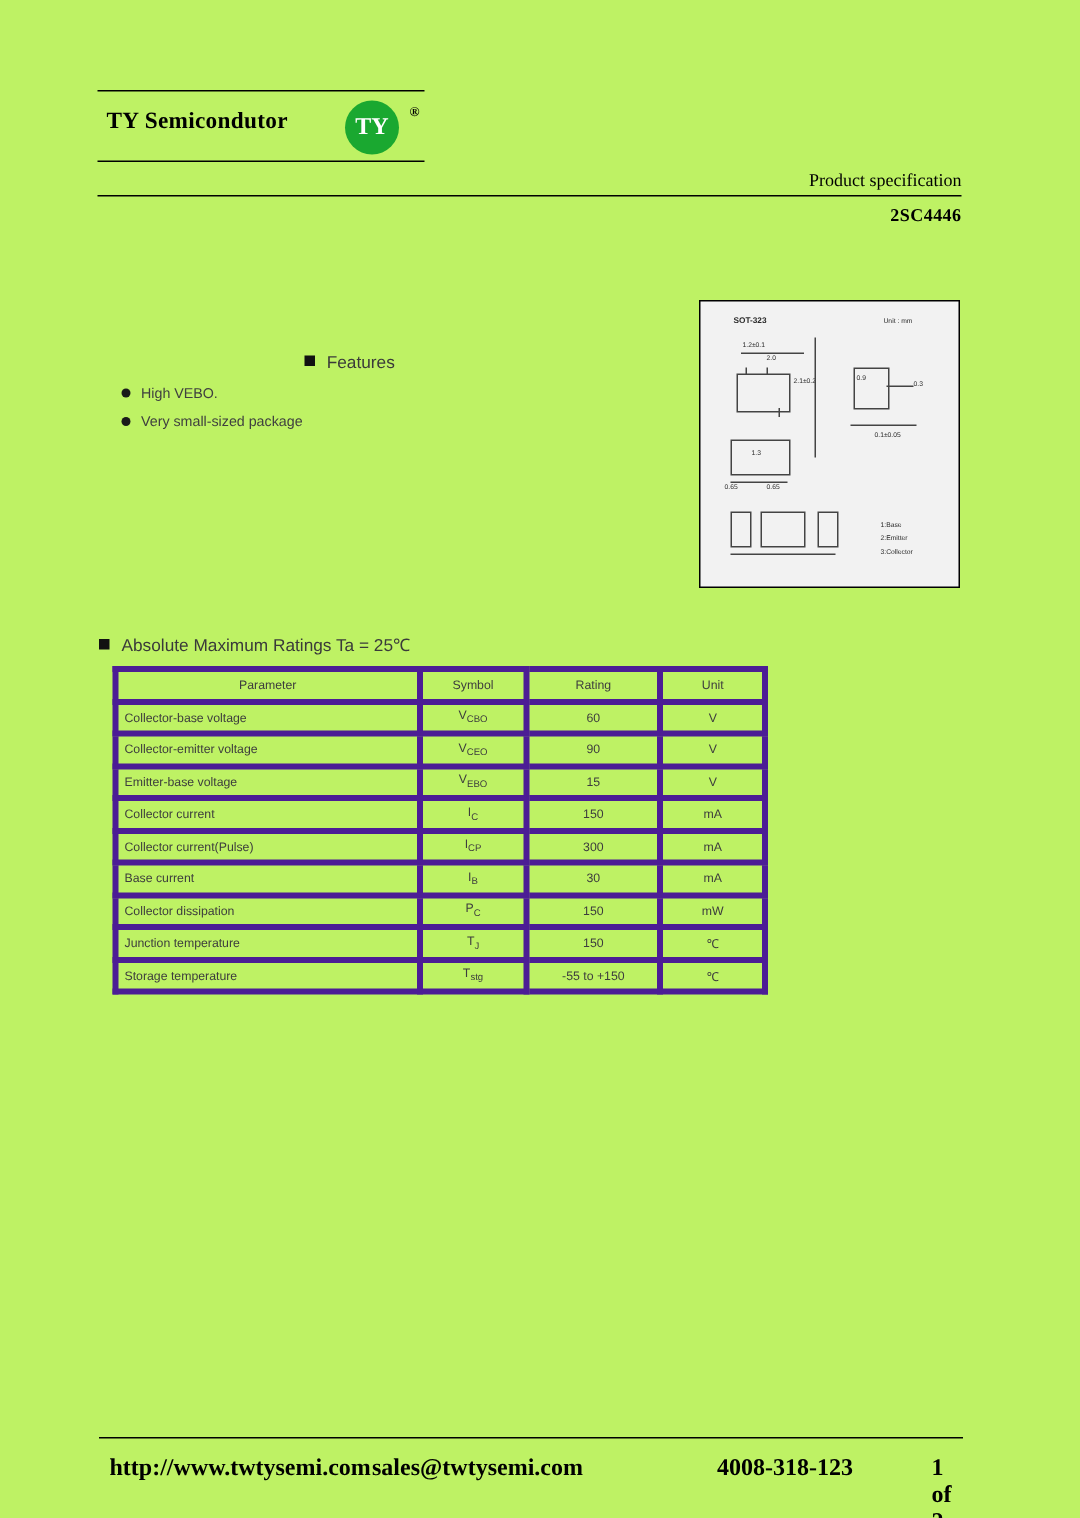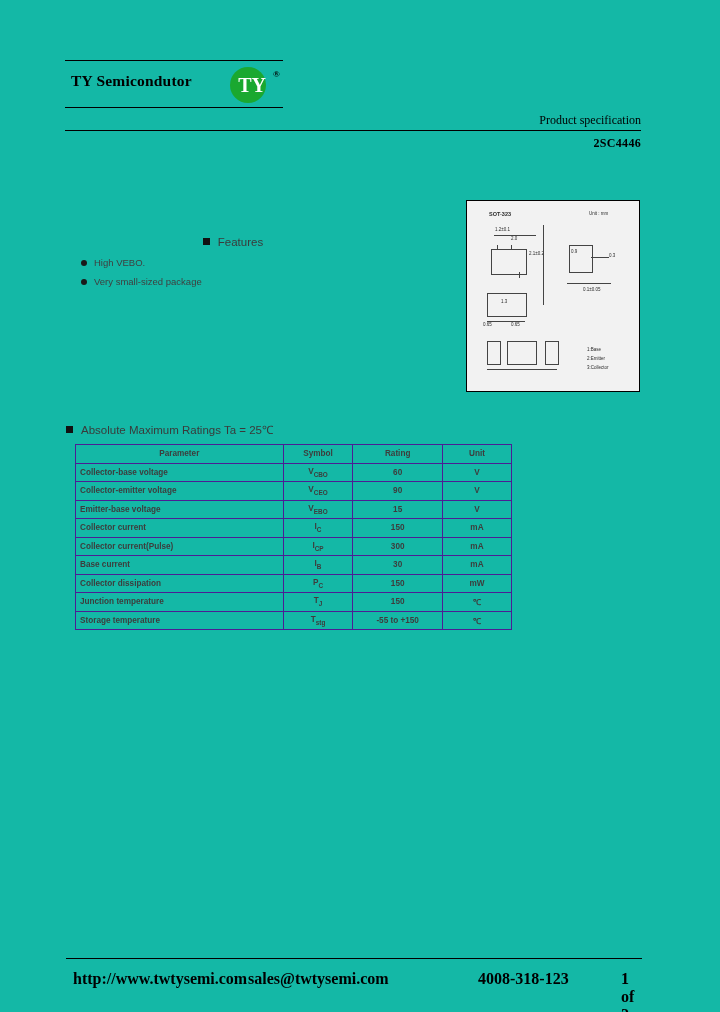--- a/index.html
+++ b/index.html
@@ -13,21 +13,21 @@
     font-family: "Liberation Sans", sans-serif;
     color: #000;
     position: relative;
     overflow: hidden;
   }
   .page {
     position: absolute;
     left: 0; top: 0;
     width: 720px;
     height: 1012px;
-    background: #14b8a6;
+    background: #bef264;
   }
 
   
   .header {
     position: absolute;
     left: 65px;
     top: 60px;
     width: 218px;
   }
   .header-rule-top {
@@ -61,22 +61,22 @@
     position: absolute;
     left: 165px;
     top: 6px;
     width: 36px;
     height: 36px;
     border-radius: 50%;
     background: #1aa830;
     color: #fff;
     font-family: "Liberation Serif", serif;
     font-weight: bold;
-    font-size: 20px;
-    text-align: right;
+    font-size: 16px;
+    text-align: center;
     line-height: 36px;
   }
   .header-rule-bottom {
     border-top: 1.5px solid #000;
     width: 218px;
     height: 0;
   }
 
   .product-spec {
     position: absolute;
@@ -177,24 +177,24 @@
   table.ratings {
     position: absolute;
     left: 75px;
     top: 444px;
     width: 437px;
     border-collapse: collapse;
     font-size: 8.2px;
     color: #3d3d3d;
   }
   table.ratings td, table.ratings th {
-    border: 1px solid #4c1d95;
+    border: 4px solid #4c1d95;
     height: 17.5px;
     padding: 0 4px;
-    font-weight: bold;
+    font-weight: normal;
     font-size: 8.2px;
   }
   table.ratings th {
     text-align: center;
   }
   .col-param { width: 218px; text-align: left; }
   .col-symbol { width: 65px; text-align: center; }
   .col-rating { width: 88px; text-align: center; }
   .col-unit { width: 66px; text-align: center; }
   .ctr { text-align: center; }

